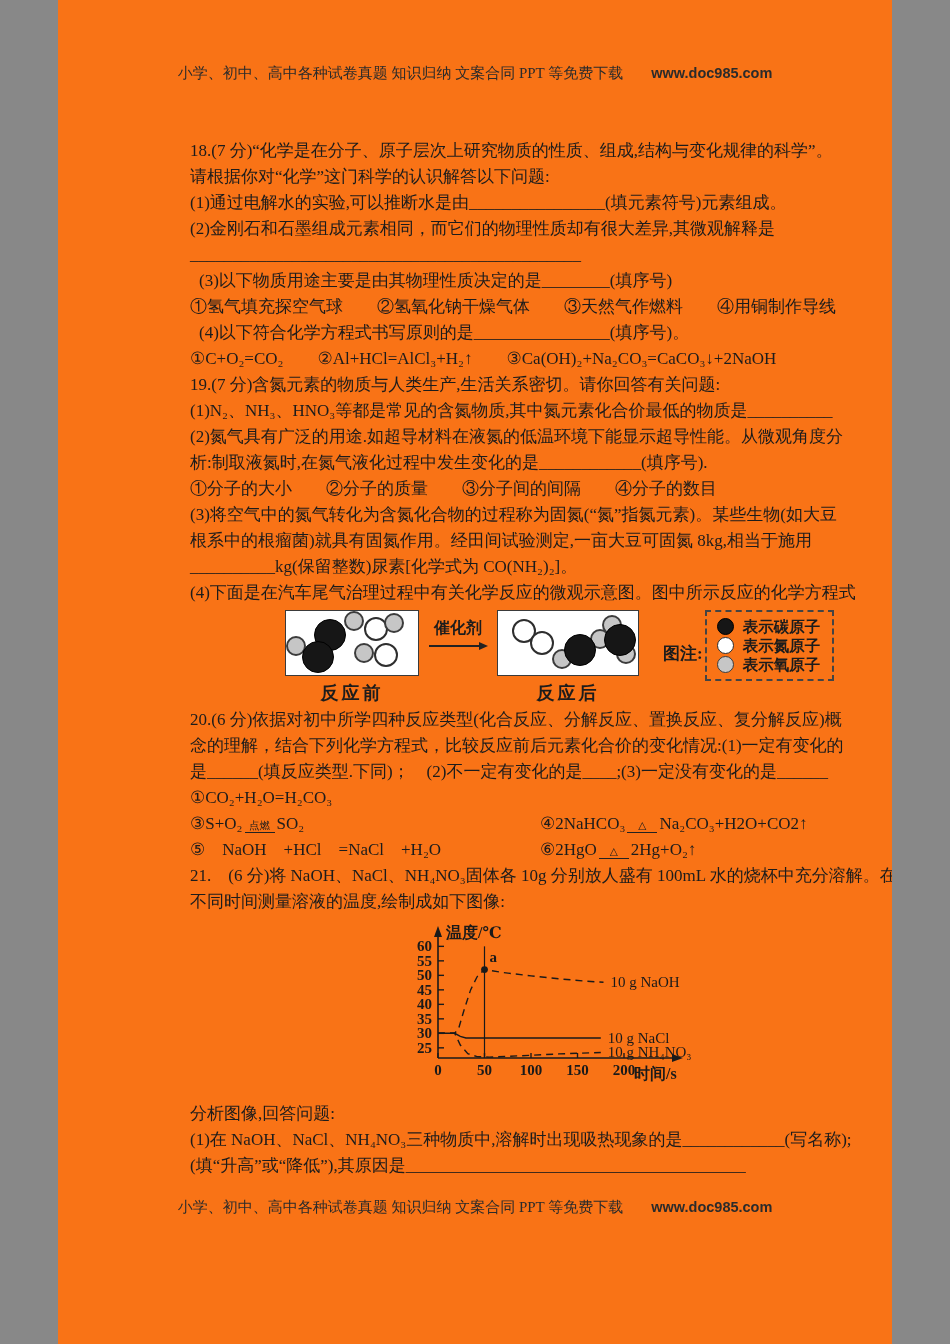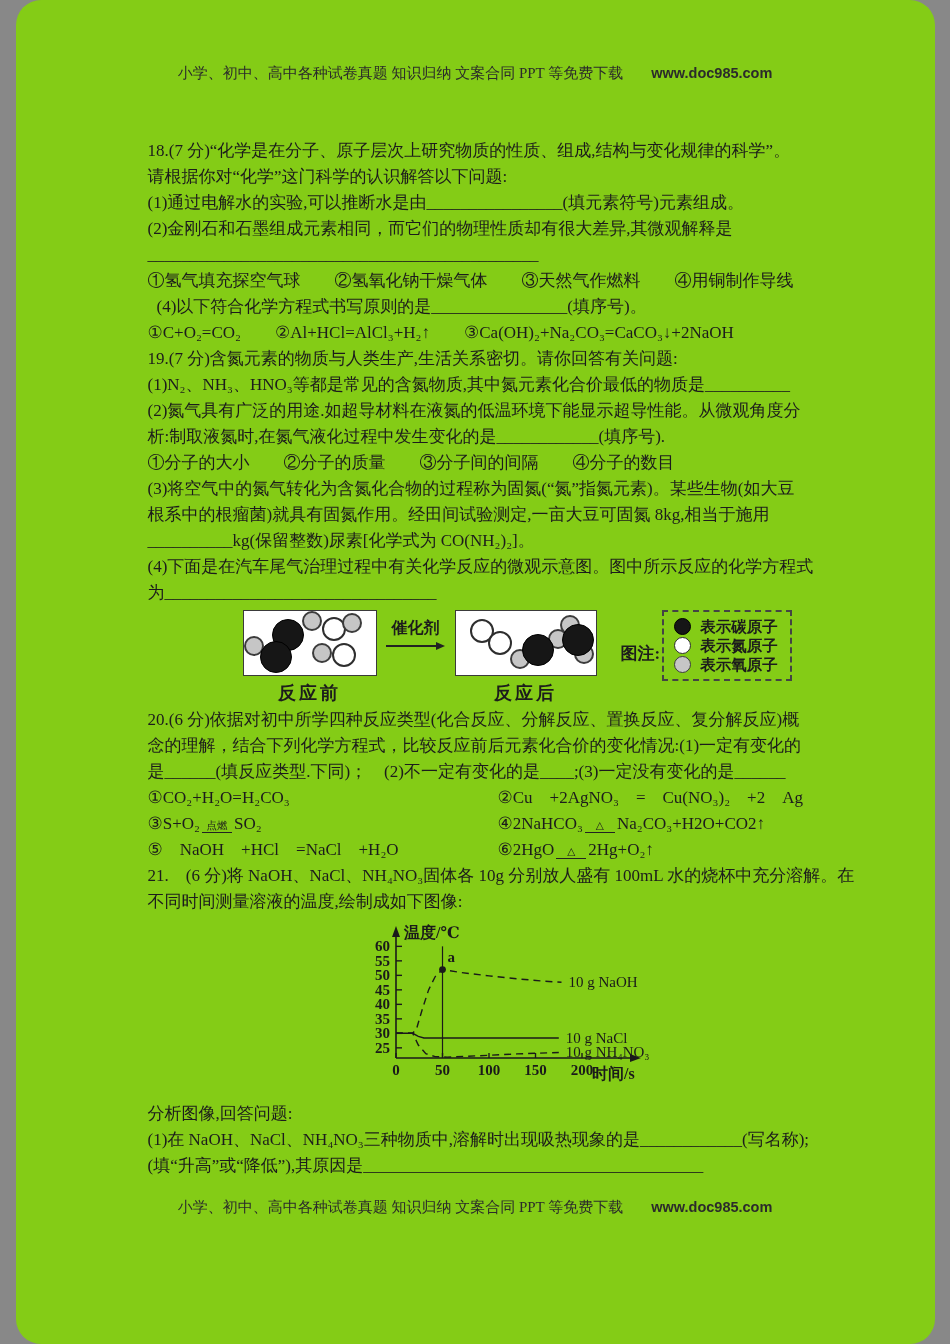--- a/index.html
+++ b/index.html
@@ -1,17 +1,17 @@
 <!DOCTYPE html>
 <html><head>
 <meta charset="utf-8">
 <style>
   html,body{margin:0;padding:0;background:#888;}
-  .page{position:relative;width:919px;height:1344px;background:#84cc16;margin:0 auto;
-        font-family:"Liberation Serif","DejaVu Serif",serif;color:#1c1c1c;overflow:hidden;border-radius:25px;}
+  .page{position:relative;width:834px;height:1344px;background:#f97316;margin:0 auto;
+        font-family:"Liberation Serif","DejaVu Serif",serif;color:#1c1c1c;overflow:hidden;}
   .header,.footer{position:absolute;left:0;width:100%;text-align:center;font-size:15px;color:#2b2b2b;}
   .header{top:64px;}
   .footer{top:1198px;}
   .hdr-url{margin-left:28px;font-family:"Liberation Sans","DejaVu Sans",sans-serif;font-weight:bold;font-size:14.5px;}
   .content{position:absolute;left:132px;top:138px;width:700px;}
   .t{margin:0;font-size:17px;line-height:26px;white-space:nowrap;}
   .ind{padding-left:9px;}
   
   .eqrow{display:flex;font-size:17px;line-height:26px;}
   .eqcell{width:50%;white-space:nowrap;}
@@ -57,34 +57,34 @@
     <span>小学、初中、高中各种试卷真题 知识归纳 文案合同 PPT 等免费下载</span><span class="hdr-url">www.doc985.com</span>
   </div>
 
   <div class="content">
 
     <p class="t">18.(7 分)“化学是在分子、原子层次上研究物质的性质、组成,结构与变化规律的科学”。</p>
     <p class="t">请根据你对“化学”这门科学的认识解答以下问题:</p>
     <p class="t">(1)通过电解水的实验,可以推断水是由________________(填元素符号)元素组成。</p>
     <p class="t">(2)金刚石和石墨组成元素相同，而它们的物理性质却有很大差异,其微观解释是</p>
     <p class="t">______________________________________________</p>
+    <p class="t ind">(3)以下物质用途主要是由其物理性质决定的是________(填序号)</p>
     <p class="t">①氢气填充探空气球　　②氢氧化钠干燥气体　　③天然气作燃料　　④用铜制作导线</p>
     <p class="t ind">(4)以下符合化学方程式书写原则的是________________(填序号)。</p>
     <p class="t">①C+O₂=CO₂　　②Al+HCl=AlCl₃+H₂↑　　③Ca(OH)₂+Na₂CO₃=CaCO₃↓+2NaOH</p>
 
     <p class="t">19.(7 分)含氮元素的物质与人类生产,生活关系密切。请你回答有关问题:</p>
     <p class="t">(1)N₂、NH₃、HNO₃等都是常见的含氮物质,其中氮元素化合价最低的物质是__________</p>
     <p class="t">(2)氮气具有广泛的用途.如超导材料在液氮的低温环境下能显示超导性能。从微观角度分</p>
     <p class="t">析:制取液氮时,在氮气液化过程中发生变化的是____________(填序号).</p>
     <p class="t">①分子的大小　　②分子的质量　　③分子间的间隔　　④分子的数目</p>
     <p class="t">(3)将空气中的氮气转化为含氮化合物的过程称为固氮(“氮”指氮元素)。某些生物(如大豆</p>
     <p class="t">根系中的根瘤菌)就具有固氮作用。经田间试验测定,一亩大豆可固氮 8kg,相当于施用</p>
     <p class="t">__________kg(保留整数)尿素[化学式为 CO(NH₂)₂]。</p>
     <p class="t">(4)下面是在汽车尾气治理过程中有关化学反应的微观示意图。图中所示反应的化学方程式</p>
-    <p class="t">为________________________________</p>
 
     <div class="diagram">
       <div class="dcol">
         <div class="mol-box" style="width:132px">
           <span class="atom a-gray" style="left:58px;top:0"></span>
           <span class="atom a-white" style="left:78px;top:6px"></span>
           <span class="atom a-gray" style="left:98px;top:2px"></span>
           <span class="atom a-gray" style="left:68px;top:32px"></span>
           <span class="atom a-white" style="left:88px;top:32px"></span>
           <span class="atom a-gray" style="left:0;top:25px"></span>
@@ -130,21 +130,20 @@
           </div>
         </div>
       </div>
     </div>
 
     <p class="t">20.(6 分)依据对初中所学四种反应类型(化合反应、分解反应、置换反应、复分解反应)概</p>
     <p class="t">念的理解，结合下列化学方程式，比较反应前后元素化合价的变化情况:(1)一定有变化的</p>
     <p class="t">是______(填反应类型.下同)；　(2)不一定有变化的是____;(3)一定没有变化的是______</p>
     <div class="eqrow">
       <span class="eqcell">①CO₂+H₂O=H₂CO₃</span>
-      <span class="eqcell">②Cu　+2AgNO₃　=　Cu(NO₃)₂　+2　Ag</span>
     </div>
     <div class="eqrow">
       <span class="eqcell">
         <span>③S+O₂</span><span class="cond">
             <span class="cond-t">点燃</span>
             <span class="cond-l"></span>
           </span><span>SO₂</span>
       </span>
       <span class="eqcell">
         <span>④2NaHCO₃</span><span class="cond">

